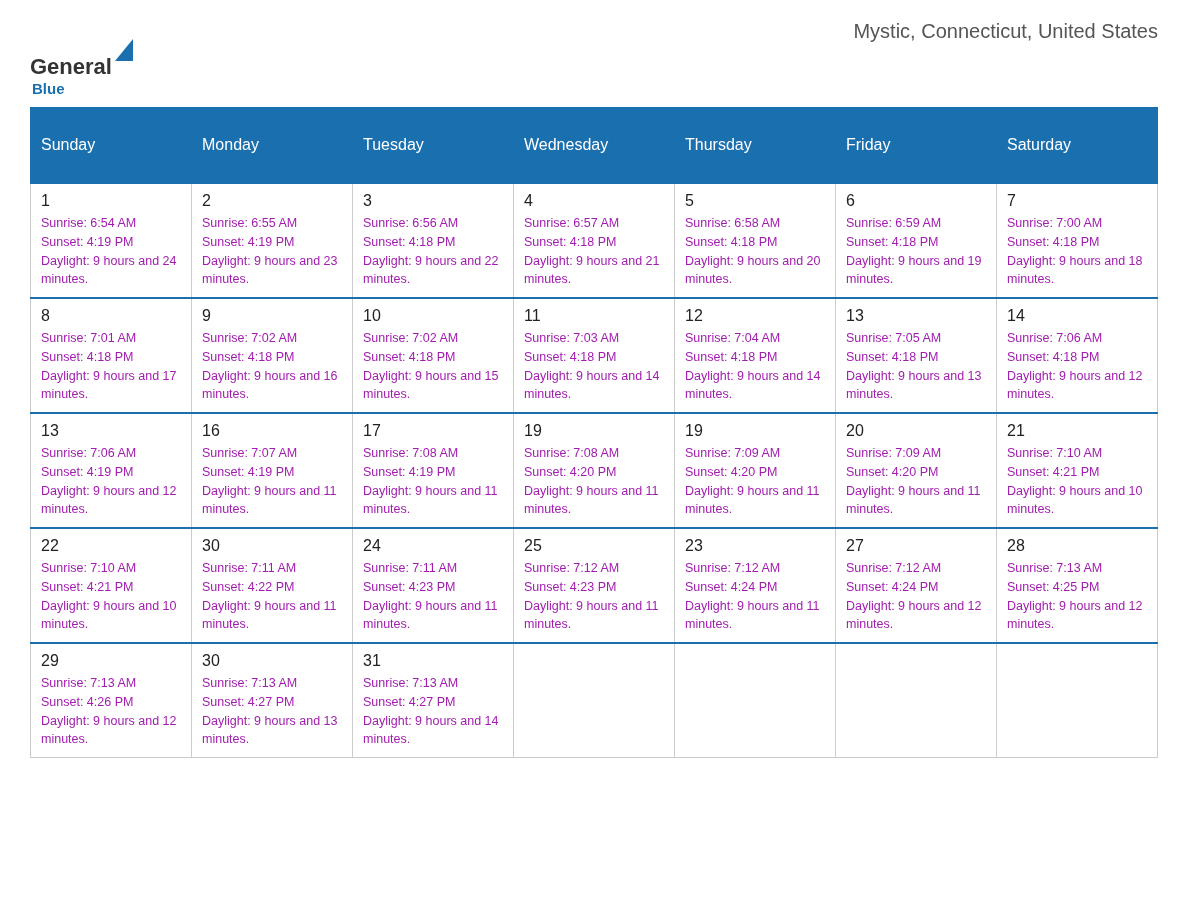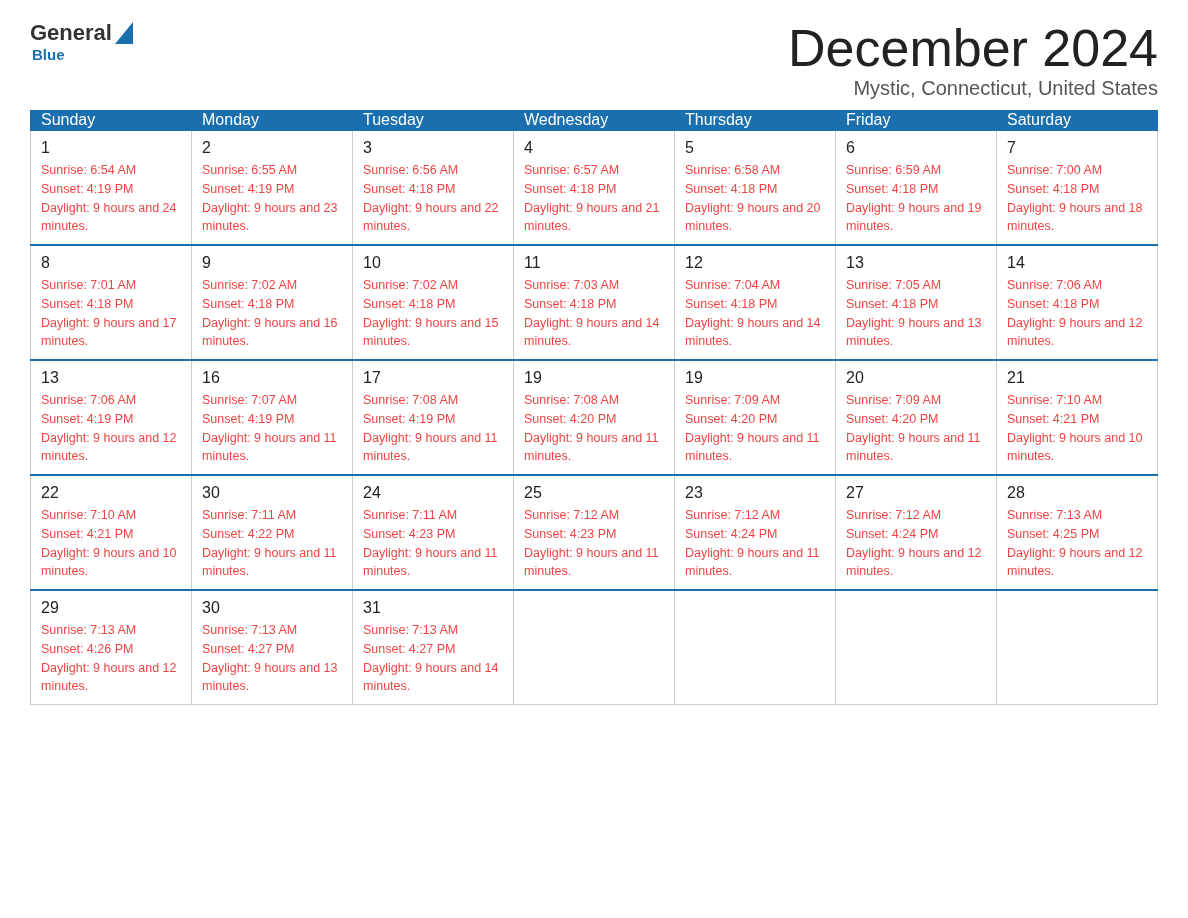--- a/index.html
+++ b/index.html
@@ -30,21 +30,21 @@
       color: #555;
     }
     .calendar {
       width: 100%;
       border-collapse: collapse;
       margin-top: 10px;
     }
     .calendar th {
       background-color: #1a6faf;
       color: #fff;
-      padding: 0 10px;
+      padding: 28px 10px;
       font-size: 16px;
       font-weight: normal;
       text-align: left;
       border: 1px solid #1a6faf;
     }
     .calendar td {
       border: 1px solid #ccc;
       vertical-align: top;
       padding: 8px 10px;
       width: 14.28%;
@@ -59,21 +59,21 @@
     .day-number {
       font-size: 16px;
       font-weight: normal;
       color: #222;
       display: block;
       margin-bottom: 4px;
     }
     .day-info {
       font-size: 12.5px;
       line-height: 1.5;
-      color: #ef4444;
+      color: #a21caf;
     }
     .calendar tr td {
       border-top: 2px solid #1a6faf;
     }
     .calendar tr td + td {
       border-top: 2px solid #1a6faf;
     }
     
     .calendar tbody tr:first-child td {
       border-top: 2px solid #1a6faf;
@@ -95,31 +95,30 @@
     .triangle-svg {
       margin-left: 3px;
     }
   </style>
 </head>
 <body>
 
 <div class="header">
   <div class="logo-wrapper">
     <div class="logo-row1">
-      <span style="font-size:22px;font-weight:bold;color:#333;font-family:Arial,sans-serif;">General</span>
+      <span style="font-size:22px;font-weight:bold;color:#333;font-family:Arial,sans-serif;margin-top:34px;">General</span>
       <svg class="triangle-svg" width="18" height="22" viewBox="0 0 18 22">
         <polygon points="0,22 18,22 18,0" fill="#1a6faf"></polygon>
       </svg>
     </div>
     <div class="logo-row2">
       <span style="font-size:15px;font-weight:bold;color:#1a6faf;font-family:Arial,sans-serif;">Blue</span>
     </div>
   </div>
   <div class="title-section">
-    <div class="month-title">December 2024</div>
     <div class="location">Mystic, Connecticut, United States</div>
   </div>
 </div>
 
 <table class="calendar">
   <thead>
     <tr>
     <th>Sunday</th>
         <th>Monday</th>
         <th>Tuesday</th>

